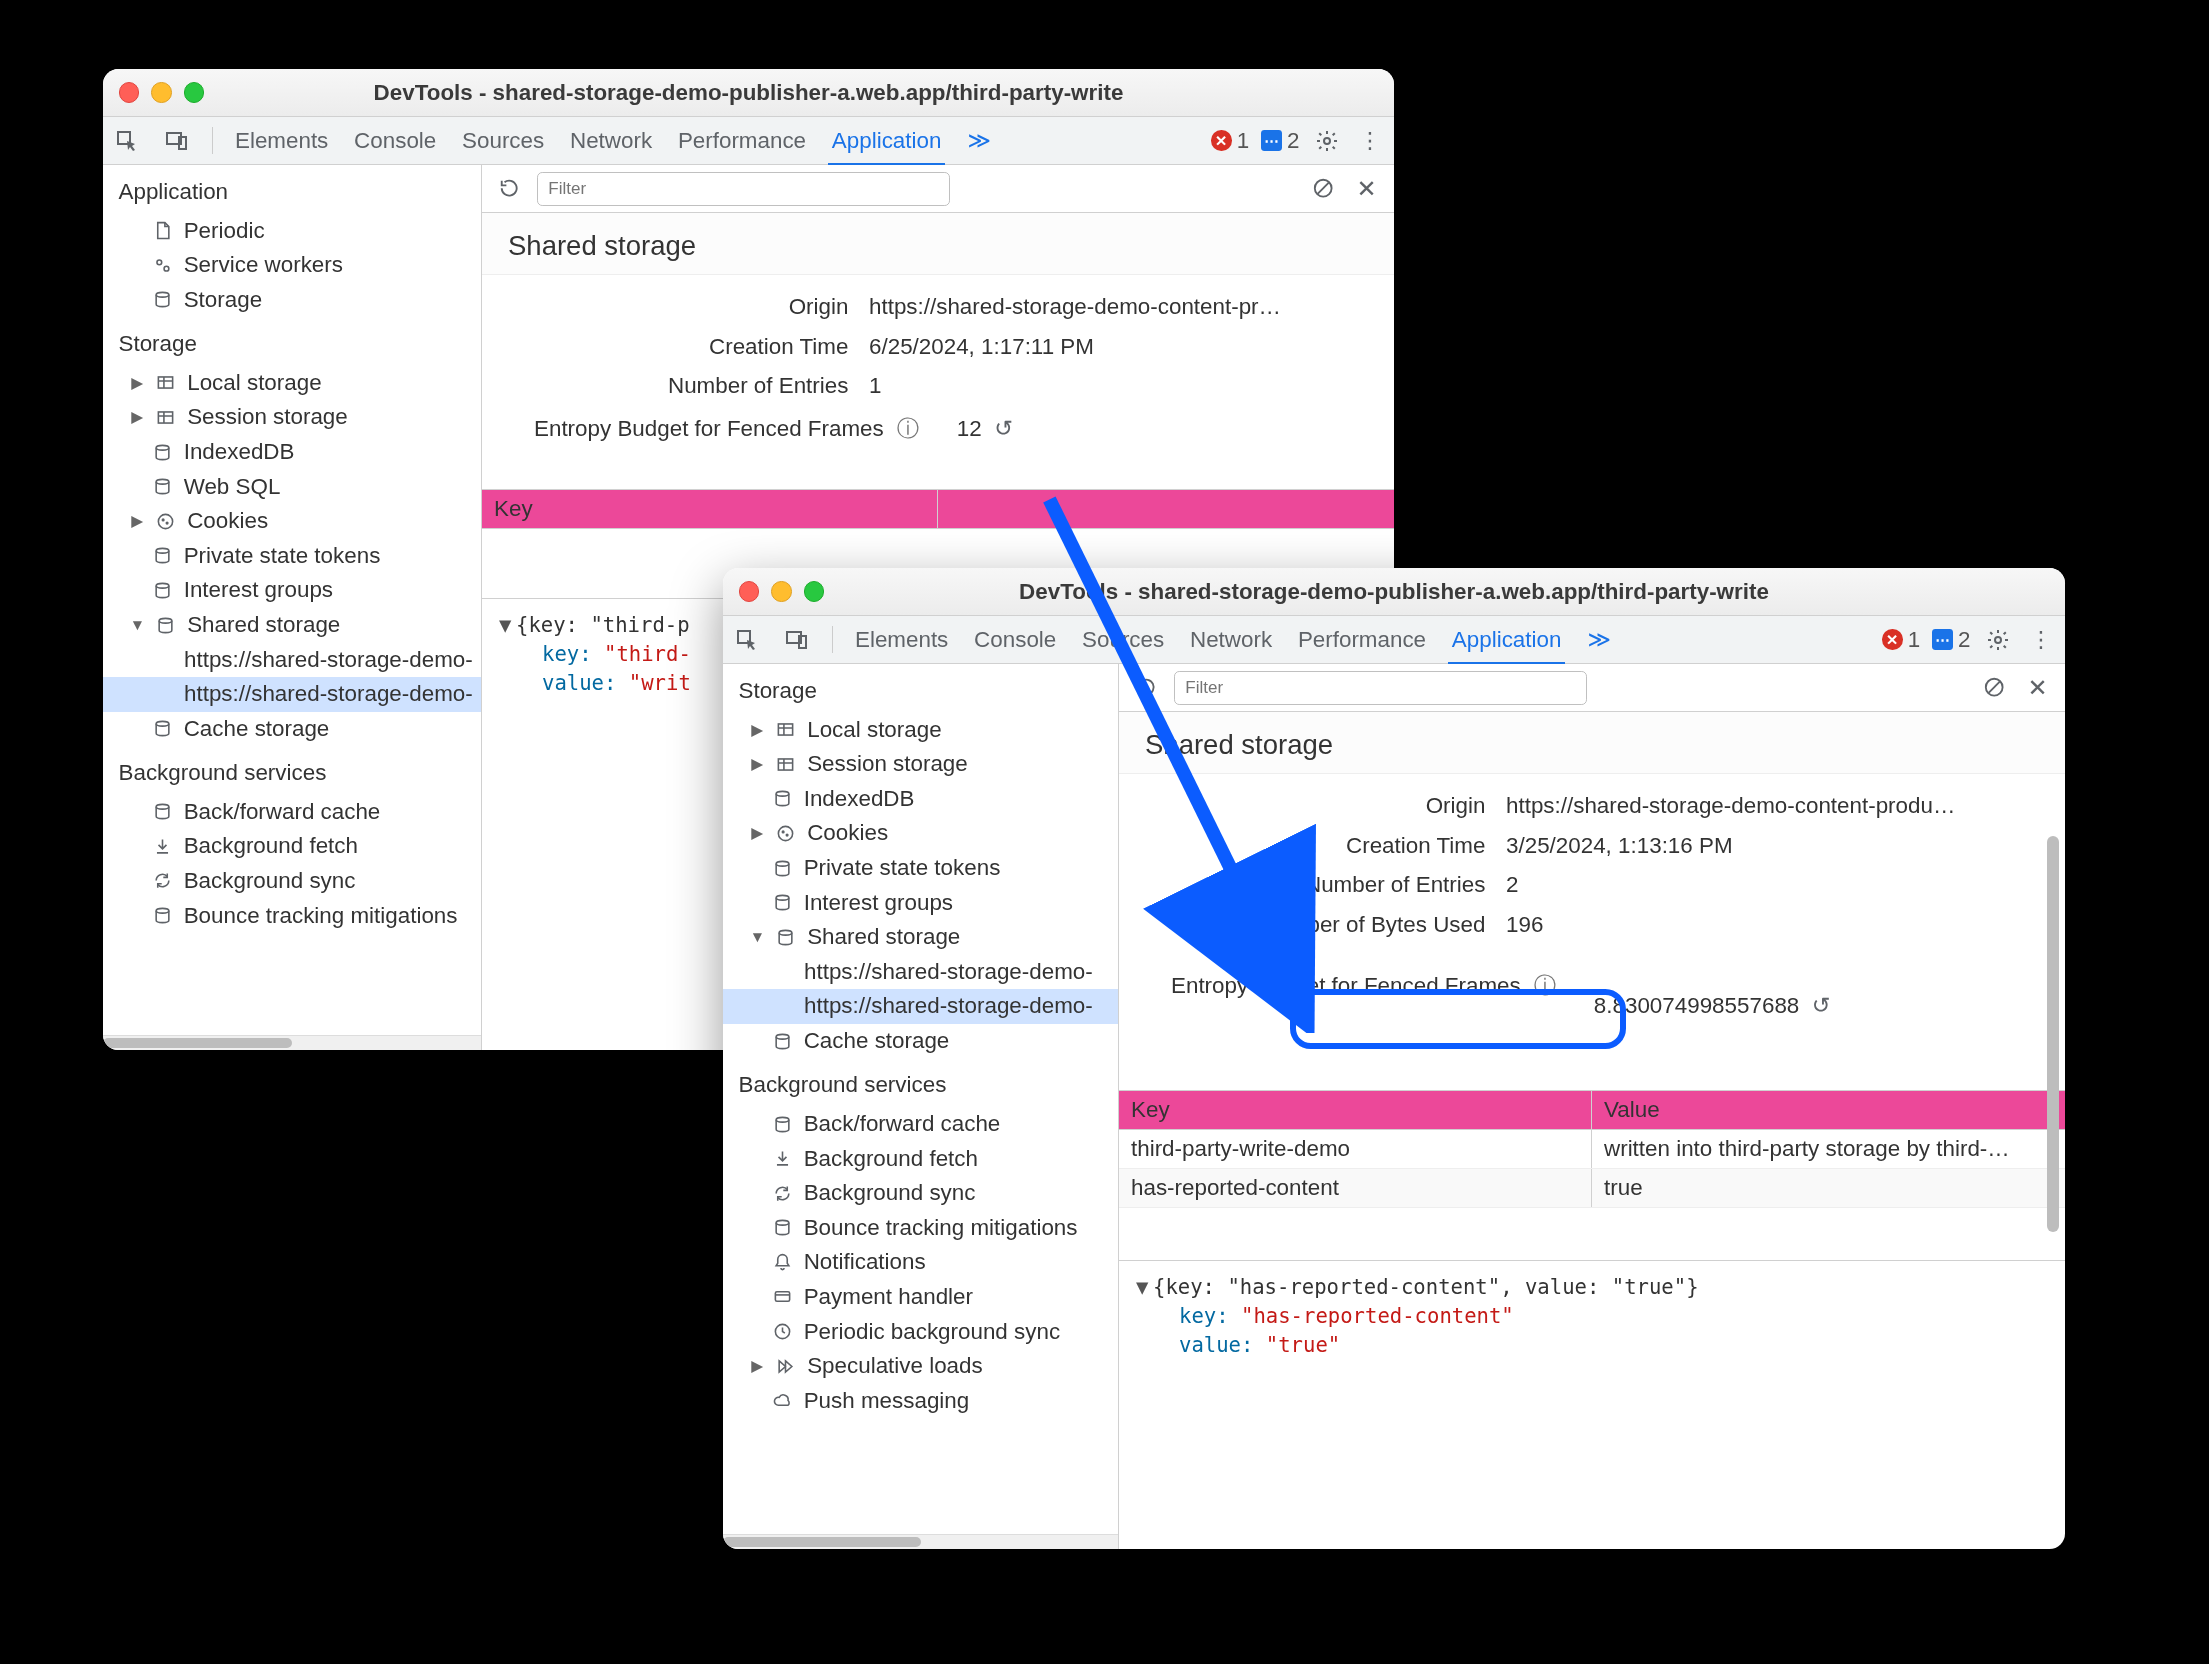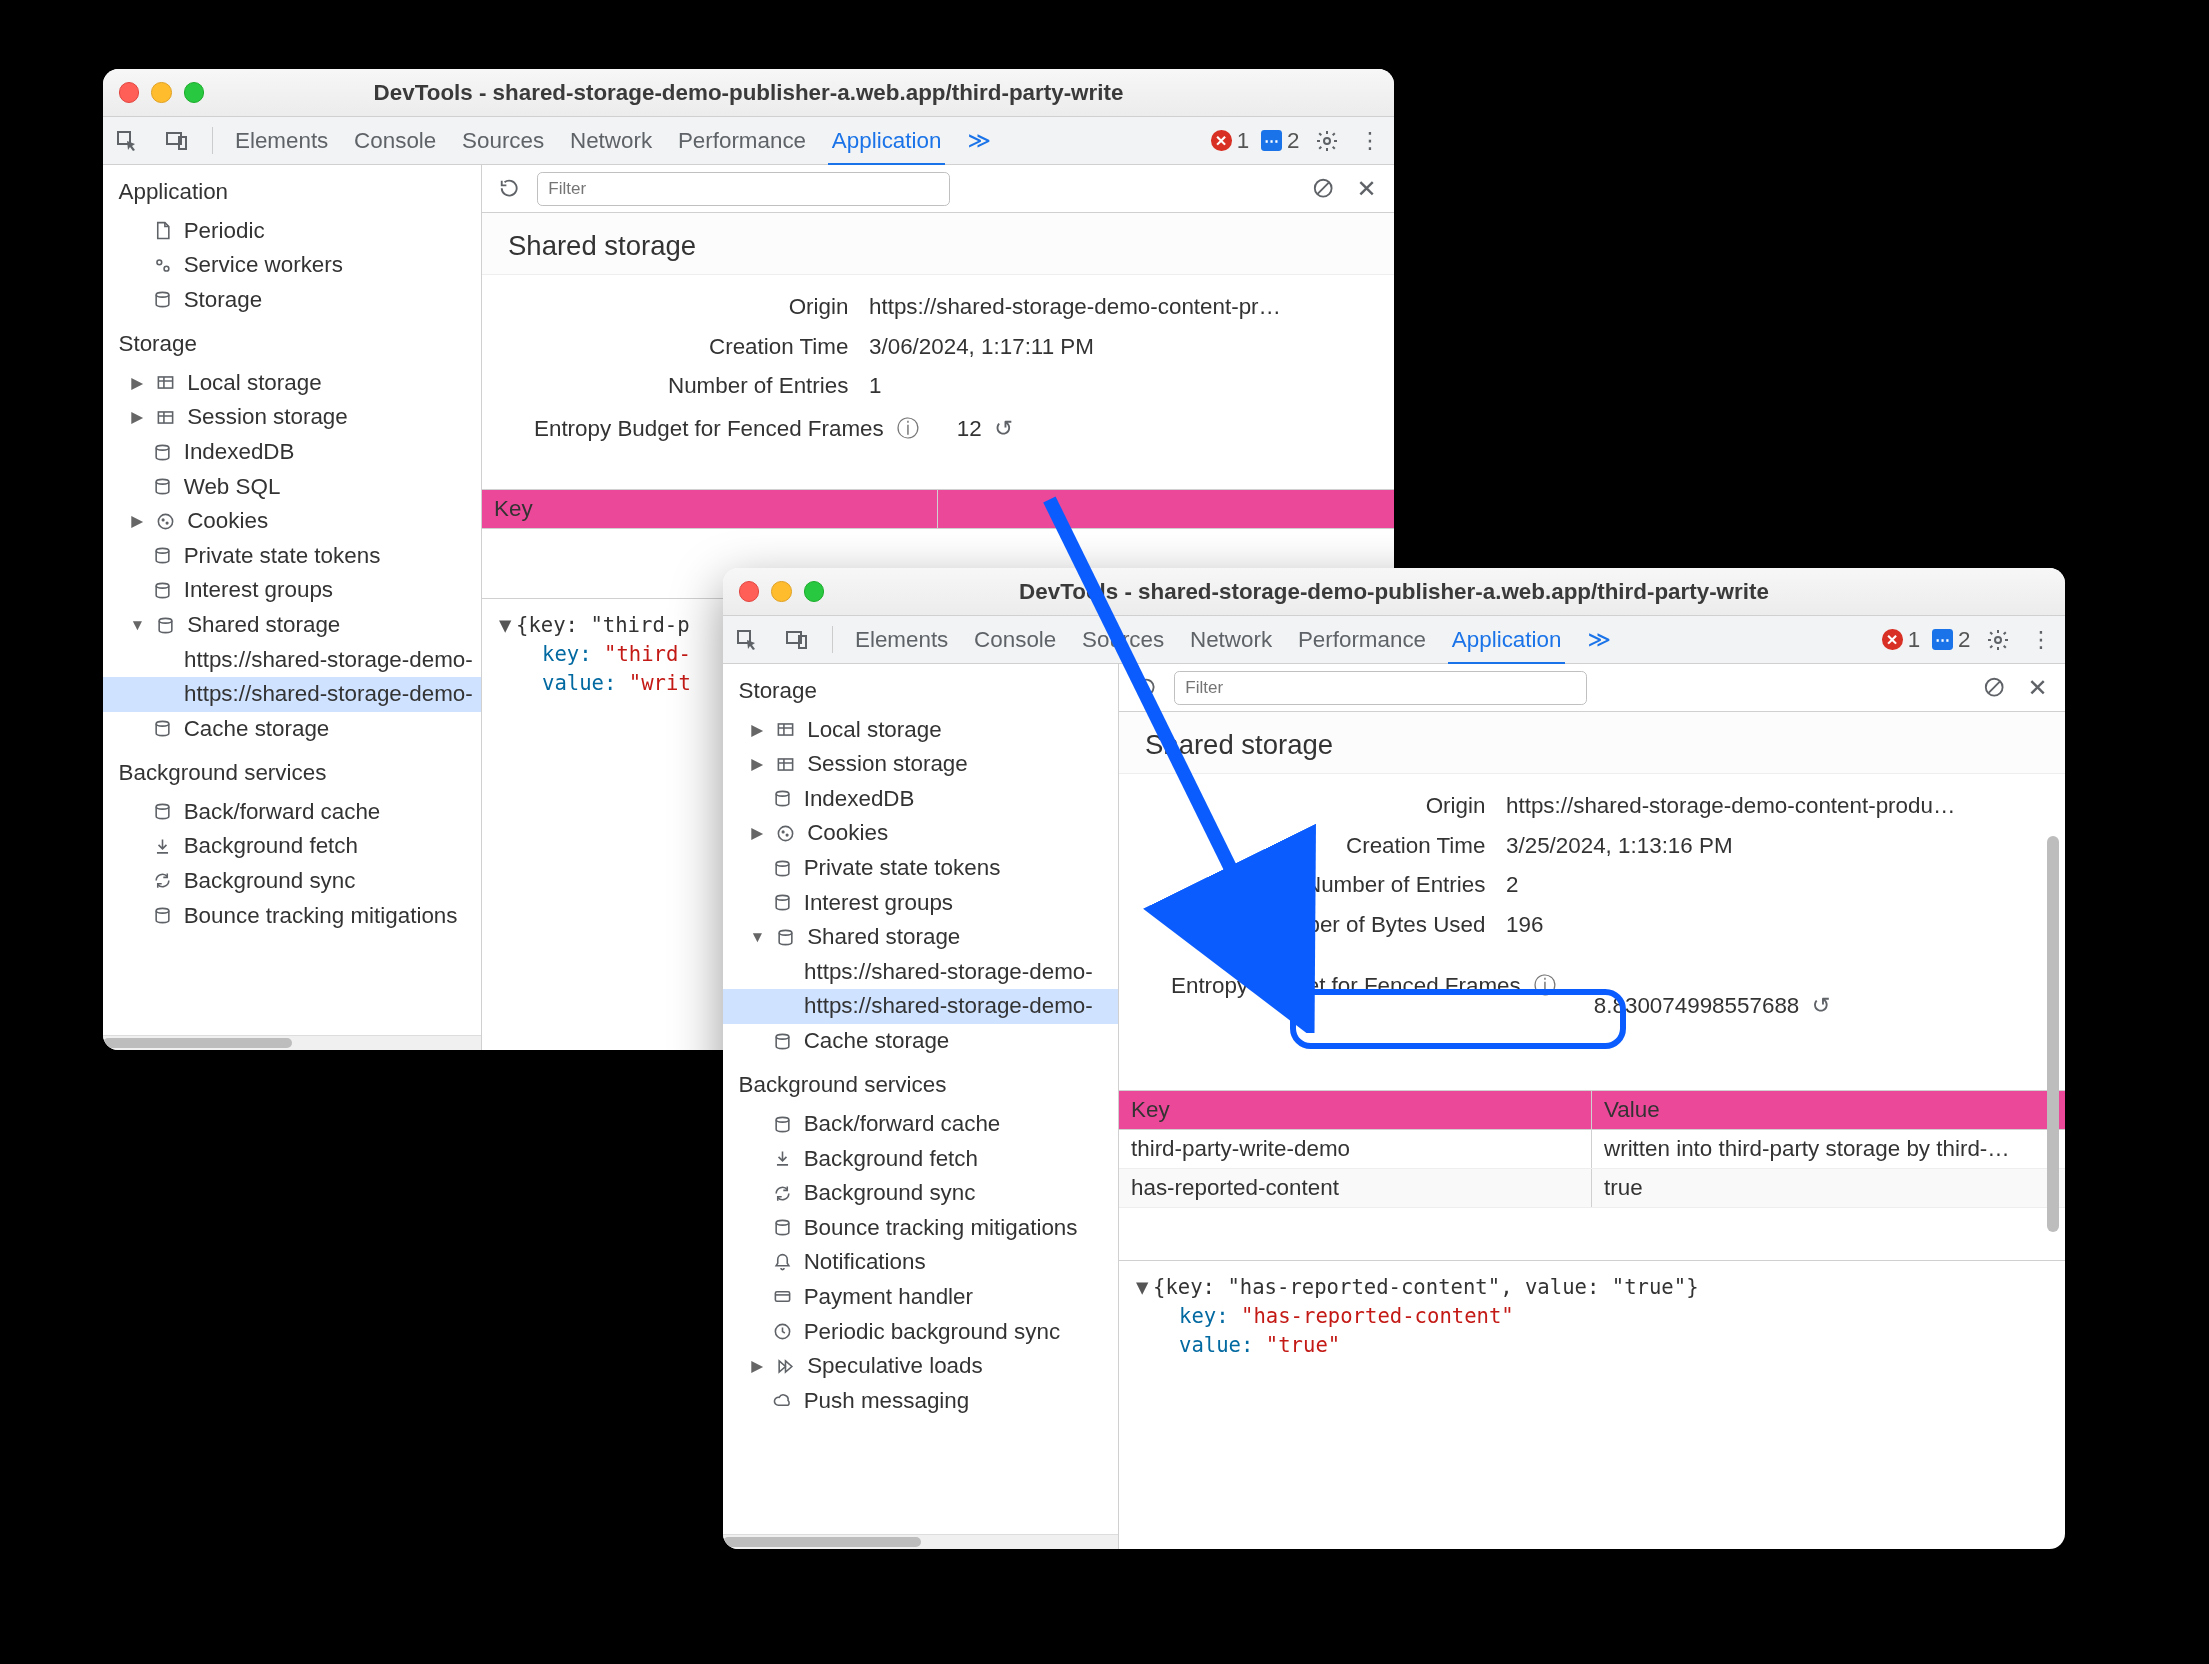--- a/index.html
+++ b/index.html
@@ -376,21 +376,21 @@
         <span class="tb-ico" style="font-size:24px;">✕</span>
       </div>
       <div class="panel-heading">Shared storage</div>
       <div style="padding:12px 0;">
         <div class="kv">
             <div class="k">Origin</div>
             <div class="v">https://shared-storage-demo-content-pr…</div>
           </div>
         <div class="kv">
             <div class="k">Creation Time</div>
-            <div class="v">3/06/2024, 1:17:11 PM</div>
+            <div class="v">6/25/2024, 1:17:11 PM</div>
           </div>
         <div class="kv">
             <div class="k">Number of Entries</div>
             <div class="v">1</div>
           </div>
         <div class="kv">
             <div class="k" style="width:auto; text-align:left; padding-left:26px;"><span>Entropy Budget for Fenced Frames</span> <span class="info">ⓘ</span></div>
             <div class="v" style="padding-left:17px; flex:0 0 auto;"><span>12</span>&nbsp;&nbsp;<span style="color:#5f6368;">↺</span></div>
           </div>
       </div>

